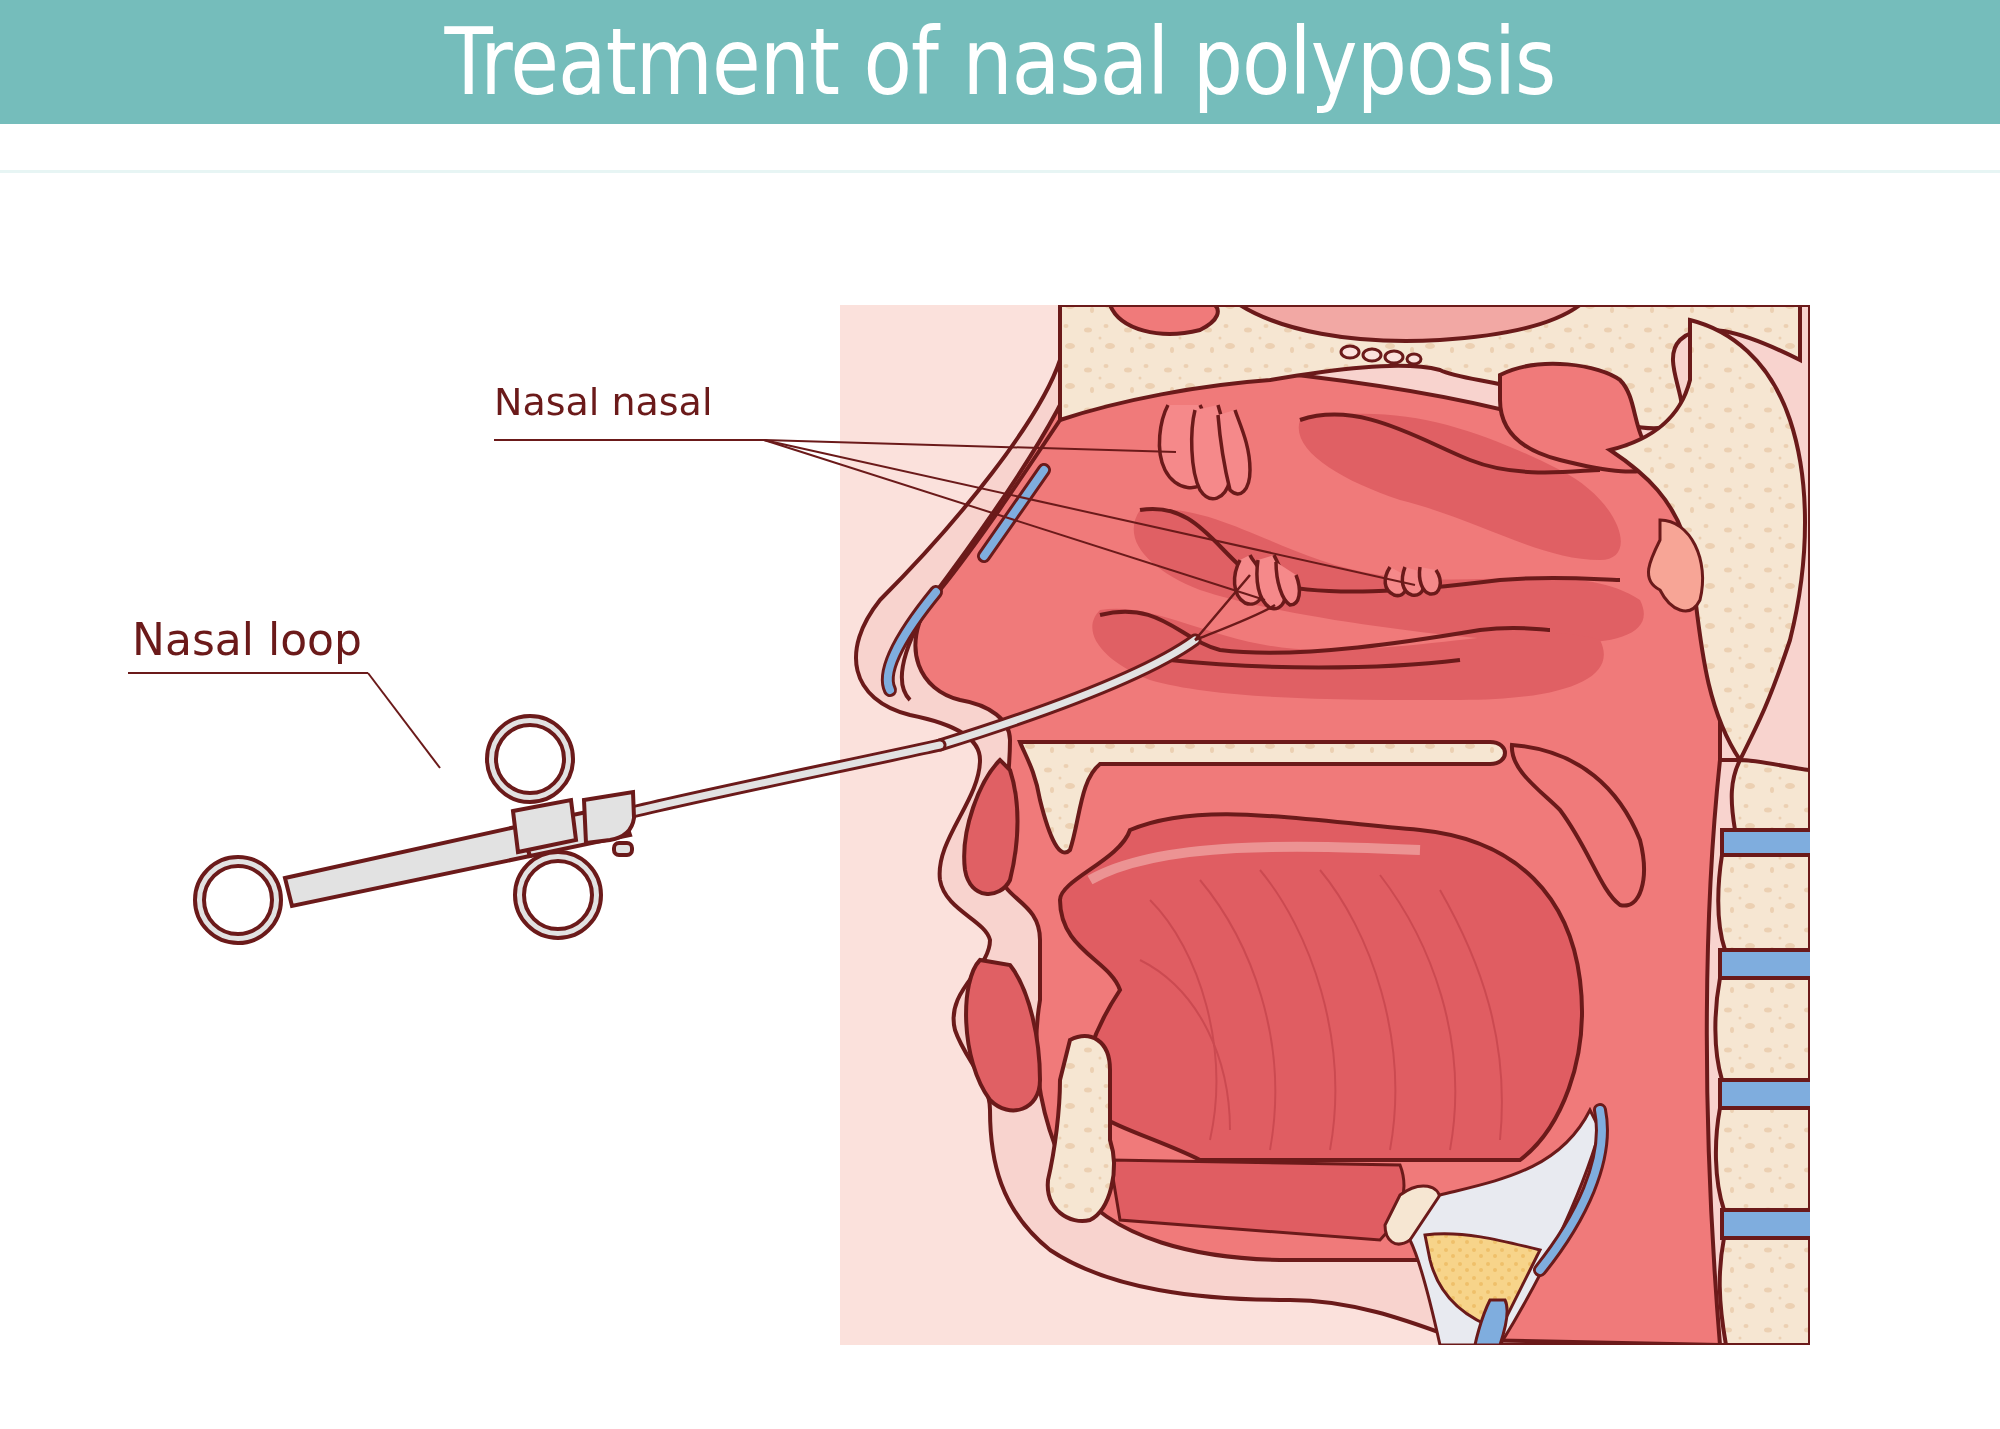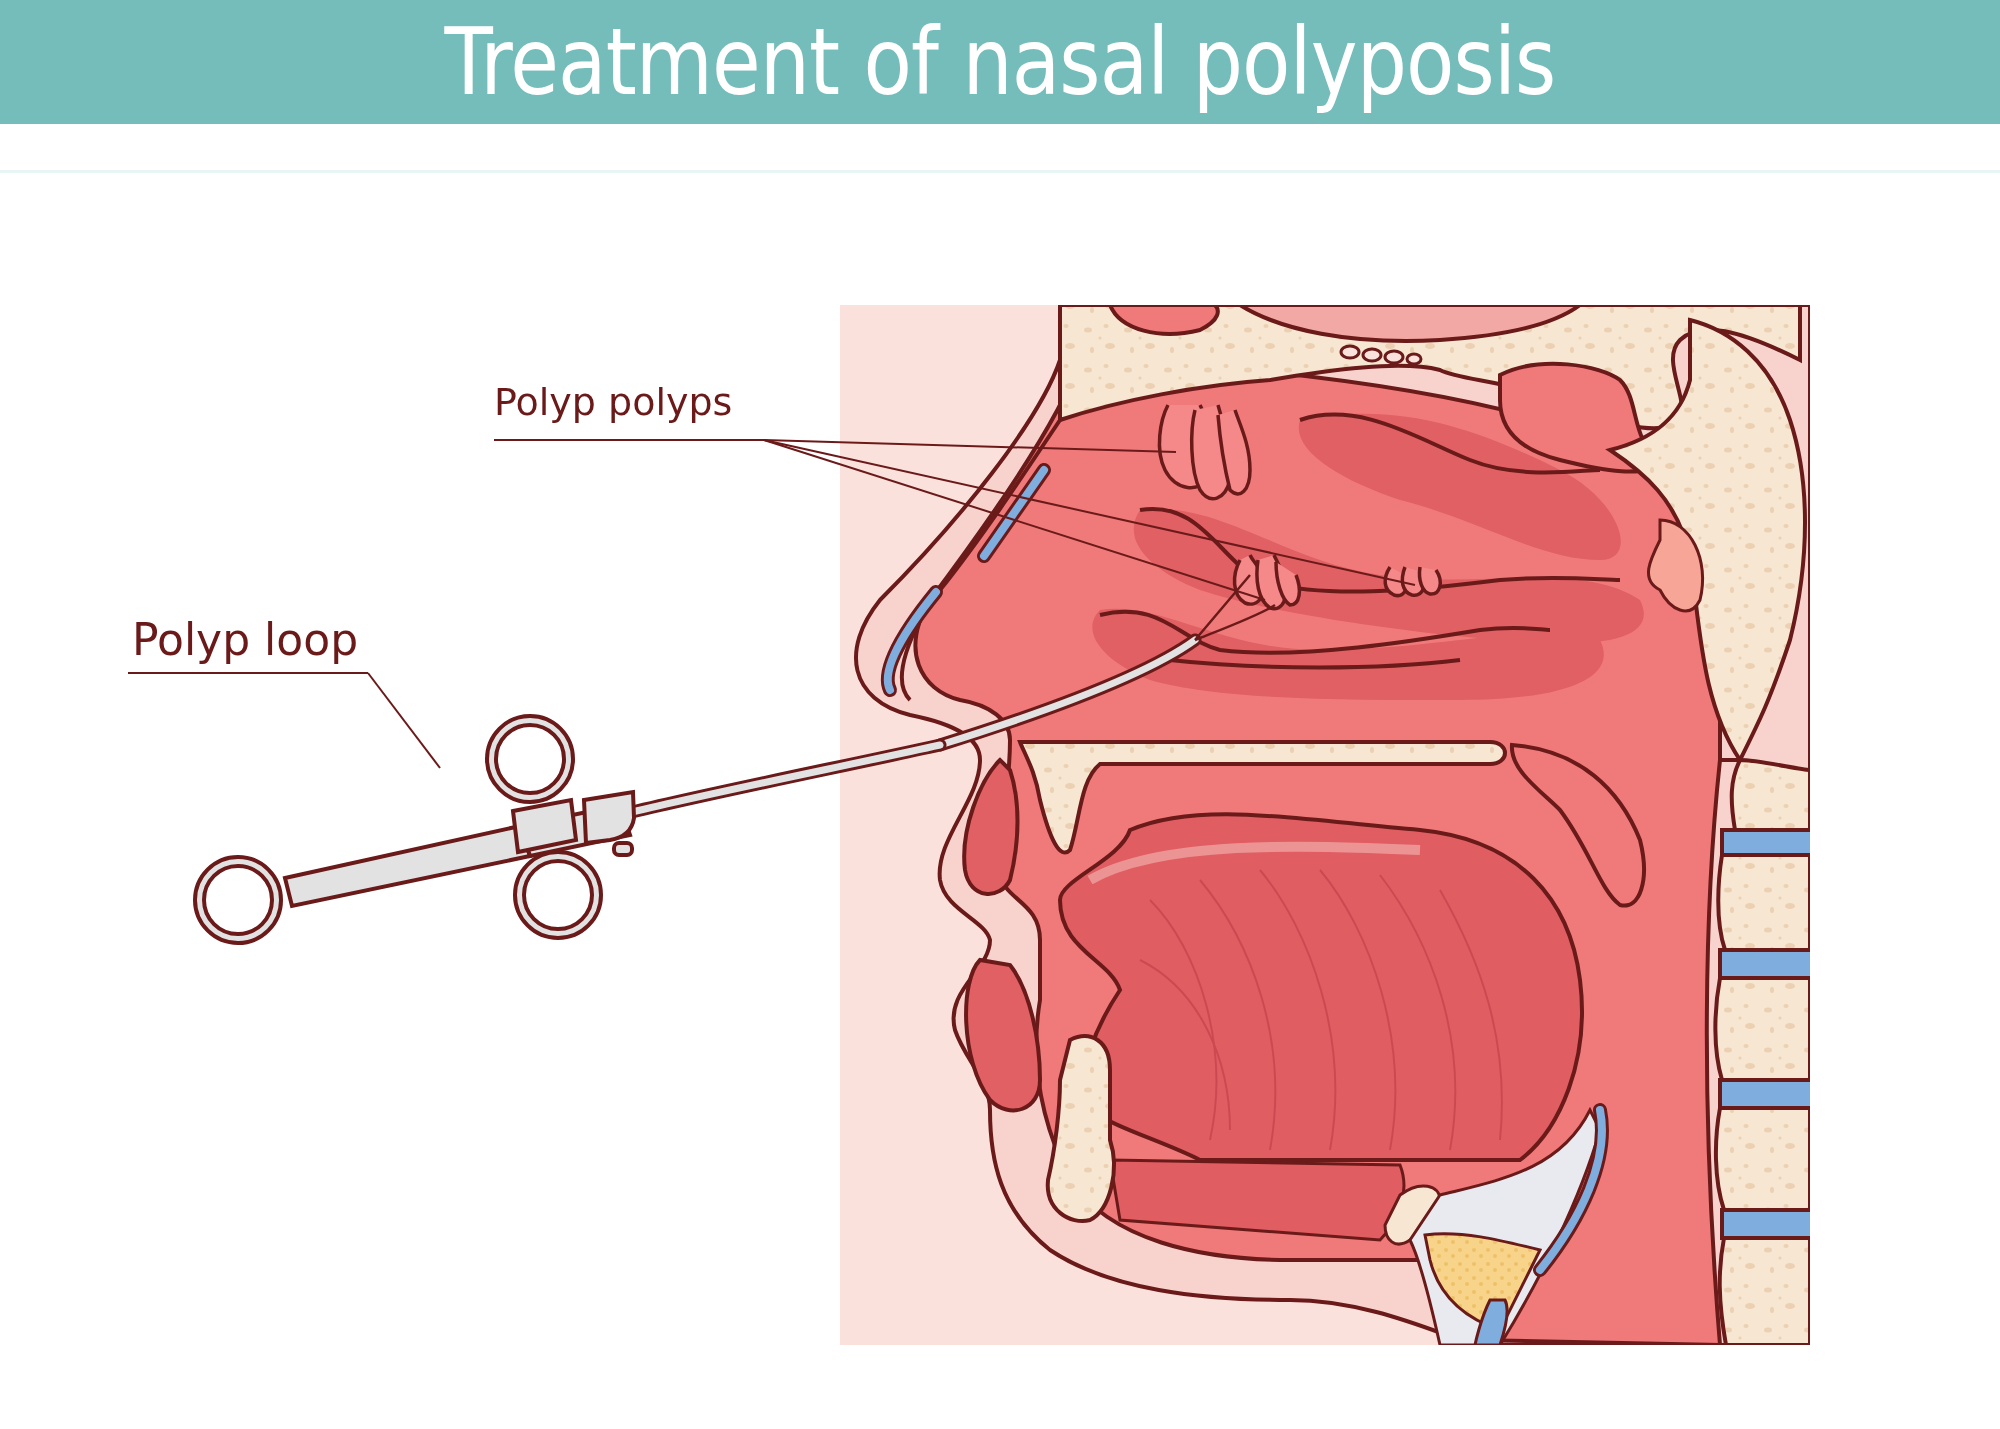--- a/index.html
+++ b/index.html
@@ -180,14 +180,14 @@
     <line x1="764" y1="440" x2="1265" y2="600"></line>
     <line x1="764" y1="440" x2="1415" y2="585"></line>
   </g>
 
   <g stroke="#6b1a1a" stroke-width="2" fill="none">
     <line x1="128" y1="673" x2="368" y2="673"></line>
     <line x1="368" y1="673" x2="440" y2="768"></line>
   </g>
 </svg>
 
-<div class="label label-polyps">Polyp polyps</div>
-<div class="label label-loop">Polyp loop</div>
+<div class="label label-polyps">Nasal nasal</div>
+<div class="label label-loop">Nasal loop</div>
 
 </body></html>

